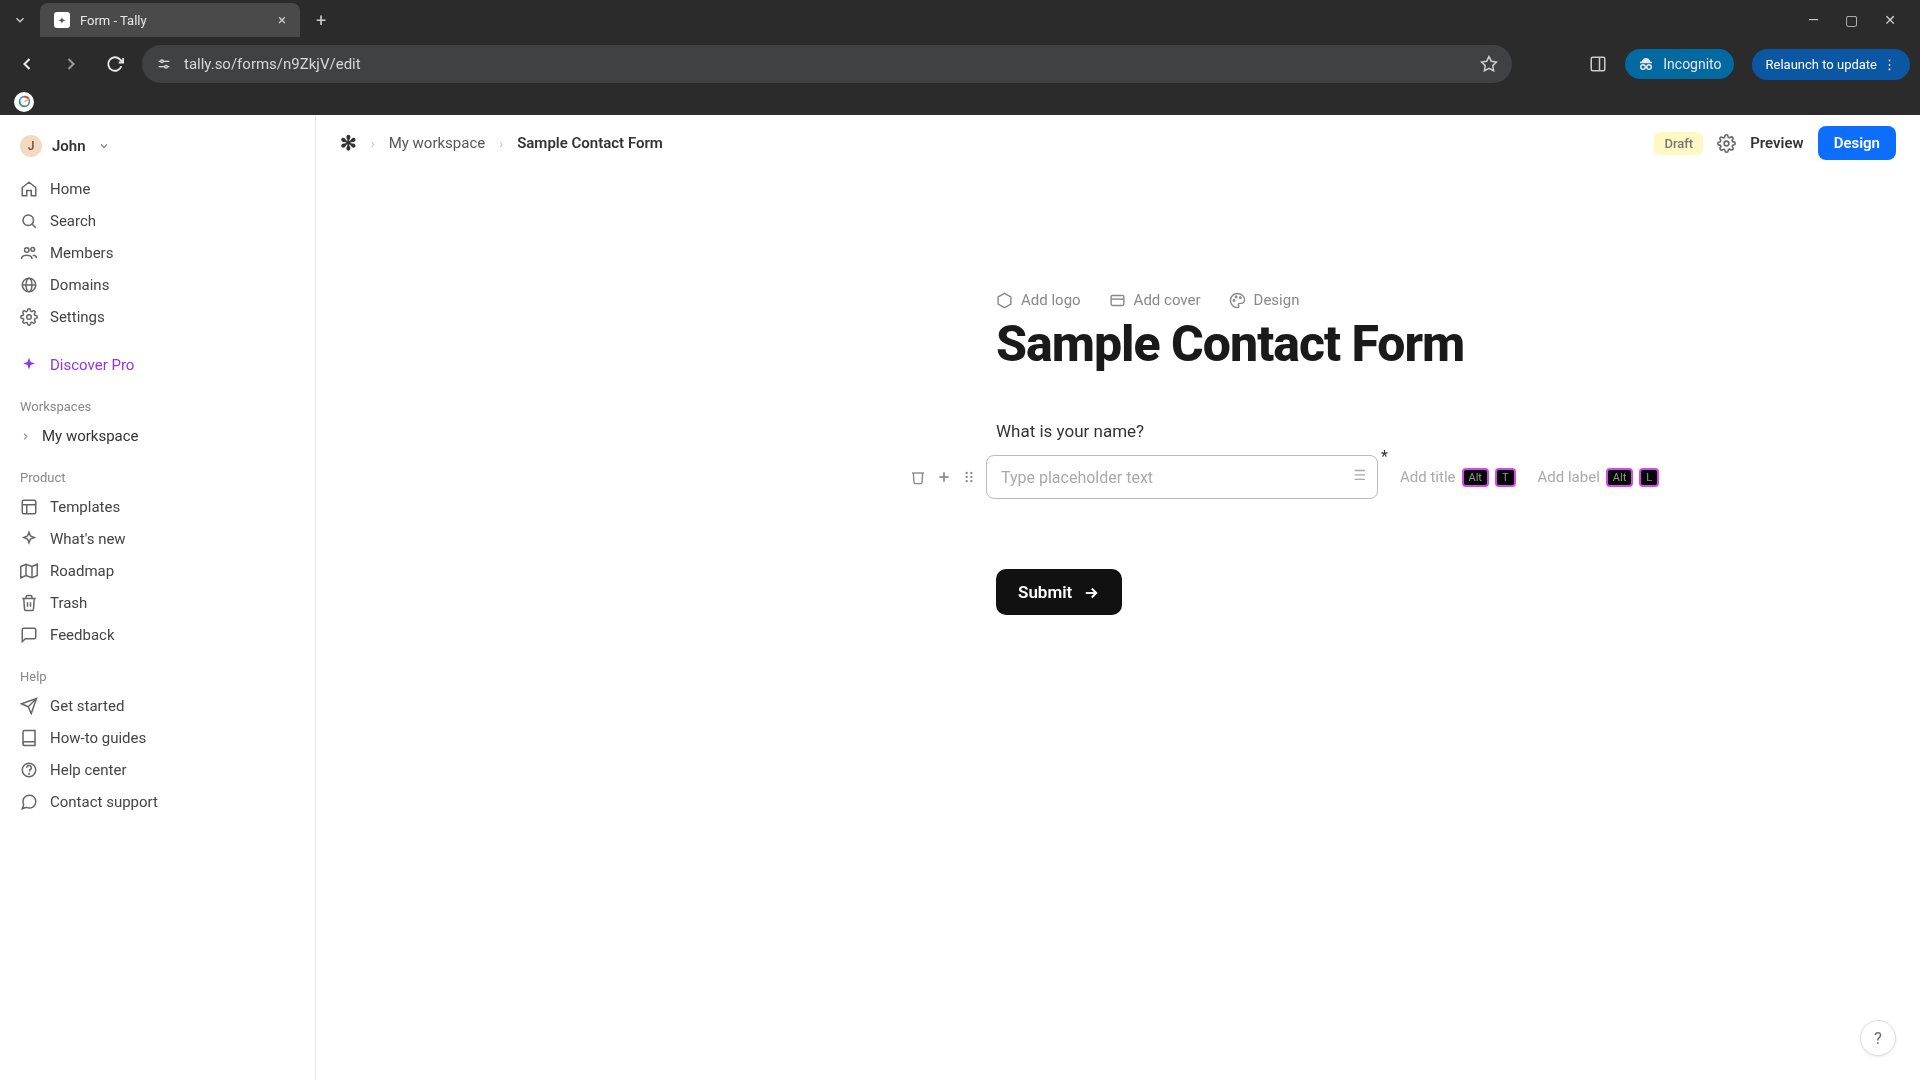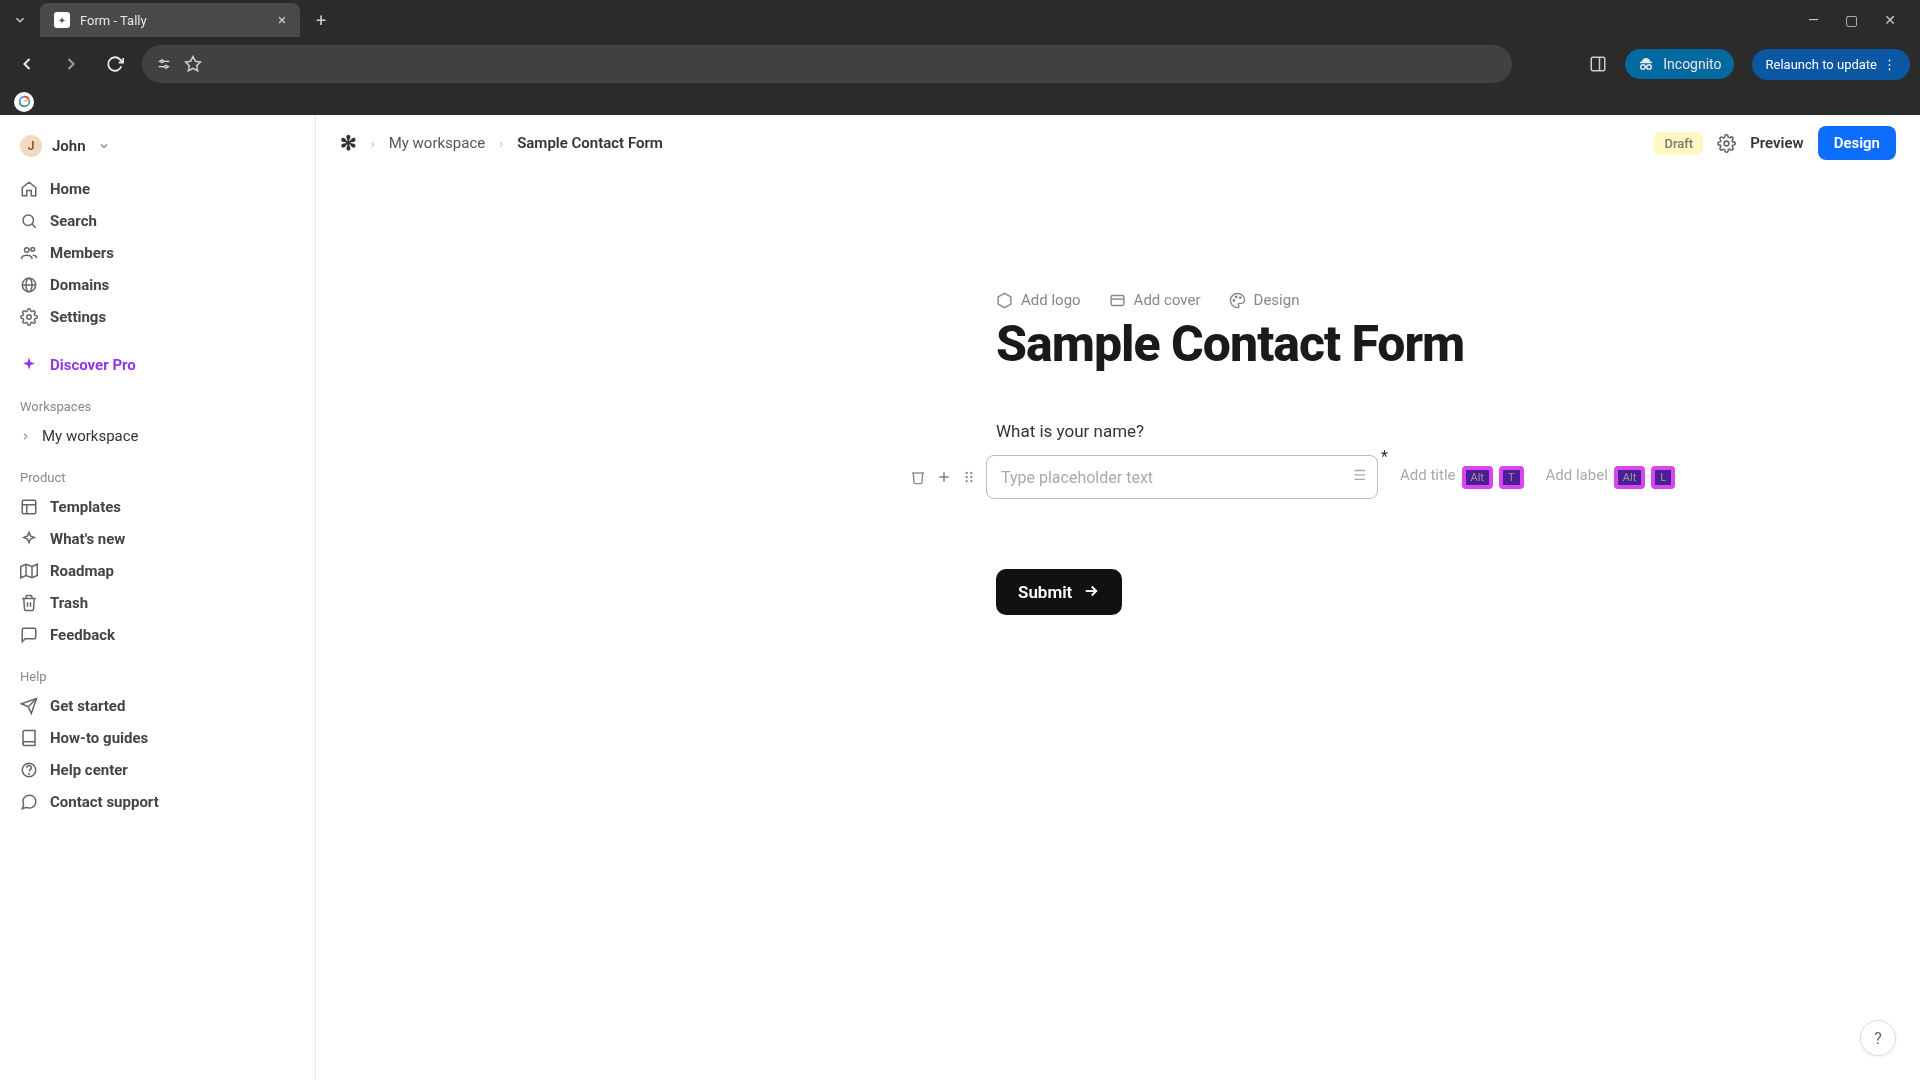--- a/index.html
+++ b/index.html
@@ -28,21 +28,21 @@
 .bookmark-row { height:27px; display:flex; align-items:center; padding:0 14px;}
 .bk-fav { width:20px; height:20px; border-radius:50%; background:#fff; display:flex; align-items:center; justify-content:center;}
 
 
 .app { display:flex; height: calc(1080px - 115px); }
 .sidebar { width: 316px; border-right:1px solid #e8e8e8; padding:14px 12px; display:flex; flex-direction:column; font-size:15px; color:#333; padding-bottom:190px;}
 .user-row { display:flex; align-items:center; gap:10px; padding:6px 8px; margin-bottom:10px;}
 .avatar { width:22px; height:22px; border-radius:50%; background:#f3d9c0; color:#7a5a3a; display:flex; align-items:center; justify-content:center; font-size:12px; font-weight:600;}
 .user-name { font-weight:600; }
 .chev { color:#888; font-size:12px; margin-left:2px;}
-.nav-item { display:flex; align-items:center; gap:12px; padding:7px 8px; border-radius:6px; color:#444;font-weight:bold;}
+.nav-item { display:flex; align-items:center; gap:12px; padding:7px 8px; border-radius:6px; color:#444;}
 .nav-item .icon { width:18px; color:#666; display:flex; }
 .nav-item.pro { color:#9333ea;margin-top:16px; }
 .nav-item.pro .icon { color:#9333ea;}
 .sec-label { font-size:13px; color:#888; padding:18px 8px 6px; }
 .ws-item { display:flex; align-items:center; gap:10px; padding:7px 8px; }
 .ws-chev { color:#999; font-size:11px; width:12px;}
 
 .main { flex:1; display:flex; flex-direction:column; position:relative;}
 .topbar { height:56px; display:flex; align-items:center; padding:0 24px; gap:14px; }
 .logo { color:#333; font-size:20px; font-weight:700;}
@@ -63,23 +63,23 @@
 .question { font-size:17px; color:#333; margin-bottom:14px;margin-top:48px;}
 .field-row { display:flex; align-items:center; gap:10px; margin-left:-86px;}
 .field-tools { display:flex; gap:10px; color:#888;}
 .tool { font-size:16px; }
 .input-wrap { position:relative; }
 .placeholder-input { width:392px; height:44px; border:1.5px solid #bbb; border-radius:8px; padding:0 40px 0 14px; font-size:16px; color:#999; background:#fff; outline:none;}
 .placeholder-input::placeholder { color:#aaa; }
 .req-star { position:absolute; top:-8px; right:-10px; font-size:16px; color:#333;}
 .eq-icon { position:absolute; right:12px; top:12px; color:#aaa; font-size:14px;}
 .hint { color:#aaa; font-size:15px; display:flex; align-items:flex-start; gap:6px; margin-left:12px;}
-.kbd { border:4px solid #d946ef; border-radius:4px; padding:1px 5px; font-size:11px; color:#999; background:#4c1d95;}
+.kbd { border:2px solid #d946ef; border-radius:4px; padding:1px 5px; font-size:11px; color:#999; background:#000000;}
 .submit-row { margin-top:70px;}
-.submit-btn { background:#111; color:#fff; font-weight:600; font-size:17px; padding:13px 22px; border-radius:10px; display:inline-flex; align-items:flex-start; gap:10px;}
+.submit-btn { background:#111; color:#fff; font-weight:600; font-size:17px; padding:13px 22px; border-radius:10px; display:inline-flex; align-items:flex-end; gap:10px;}
 .help-fab { position:absolute; bottom:24px; right:24px; width:36px; height:36px; border-radius:50%; border:1px solid #ddd; background:#fff; display:flex; align-items:center; justify-content:center; color:#666; font-size:16px; box-shadow:0 1px 3px rgba(0,0,0,0.08);}
 
 svg { display:block; }
 </style>
 </head>
 <body>
 
 <div class="browser-chrome">
   <div class="tab-row">
     <div class="tab-dropdown">
@@ -118,20 +118,21 @@
     </div>
     <div class="addr-bar">
       <span>
         <svg width="16" height="16" viewBox="0 0 24 24" fill="none" stroke="currentColor" stroke-width="2">
             <line x1="4" y1="8" x2="20" y2="8"></line>
             <line x1="4" y1="16" x2="20" y2="16"></line>
             <circle cx="9" cy="8" r="2" fill="#404142"></circle>
             <circle cx="15" cy="16" r="2" fill="#404142"></circle>
           </svg>
       </span>
+      <span class="addr-url">tally.so/forms/n9ZkjV/edit</span>
       <span class="star-icon">
         <svg width="18" height="18" viewBox="0 0 24 24" fill="none" stroke="currentColor" stroke-width="2">
             <polygon points="12 2 15.09 8.26 22 9.27 17 14.14 18.18 21.02 12 17.77 5.82 21.02 7 14.14 2 9.27 8.91 8.26 12 2"></polygon>
           </svg>
       </span>
     </div>
     <div class="right-icons">
       <span style="color:#ccc;">
         <svg width="18" height="18" viewBox="0 0 24 24" fill="none" stroke="currentColor" stroke-width="2">
             <rect x="3" y="3" width="18" height="18" rx="2"></rect>

